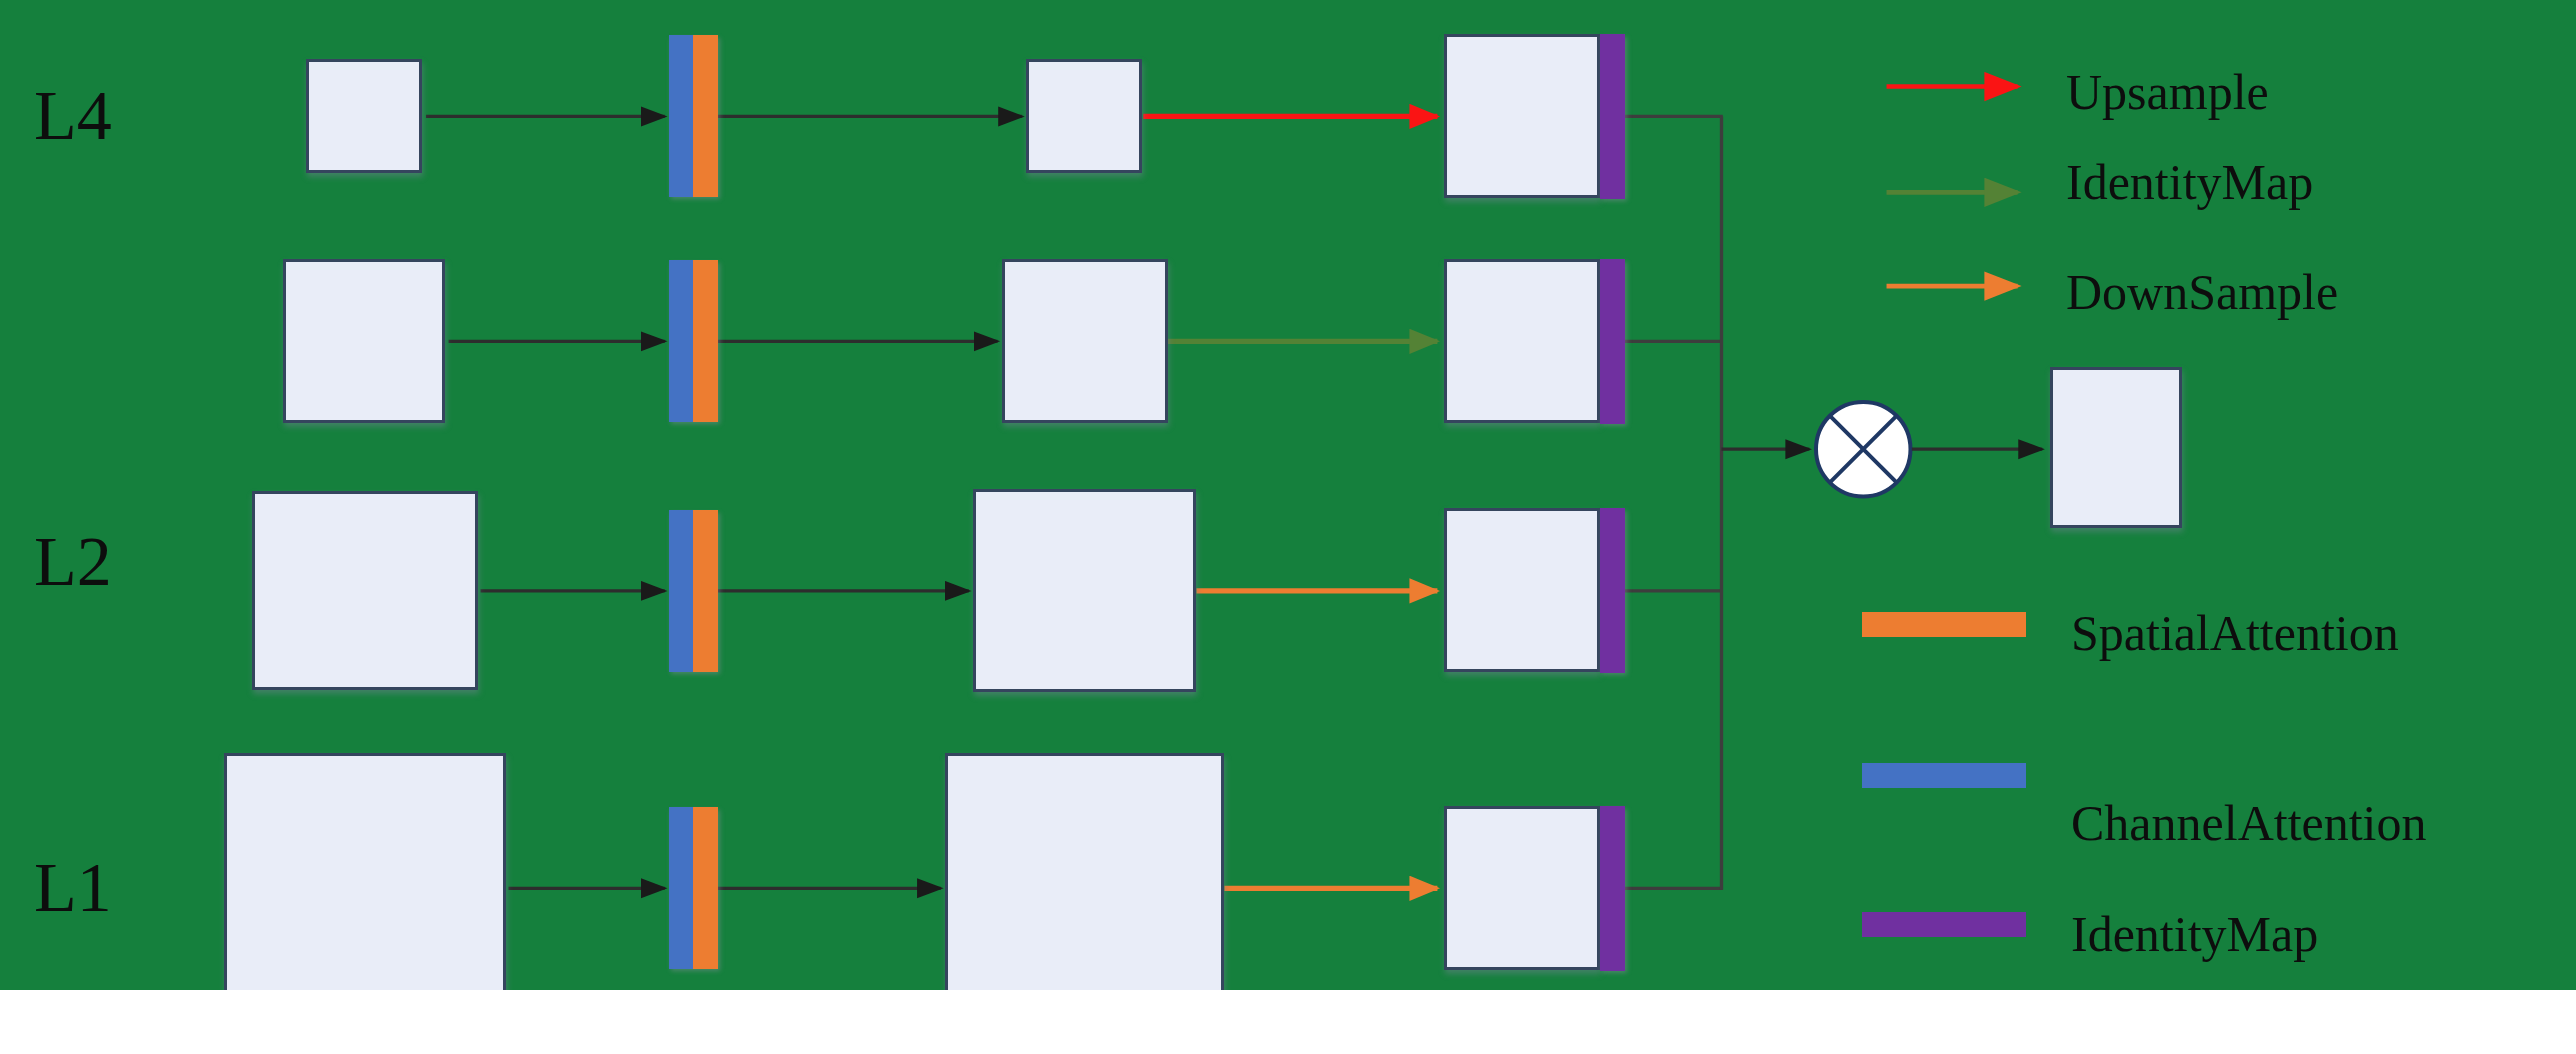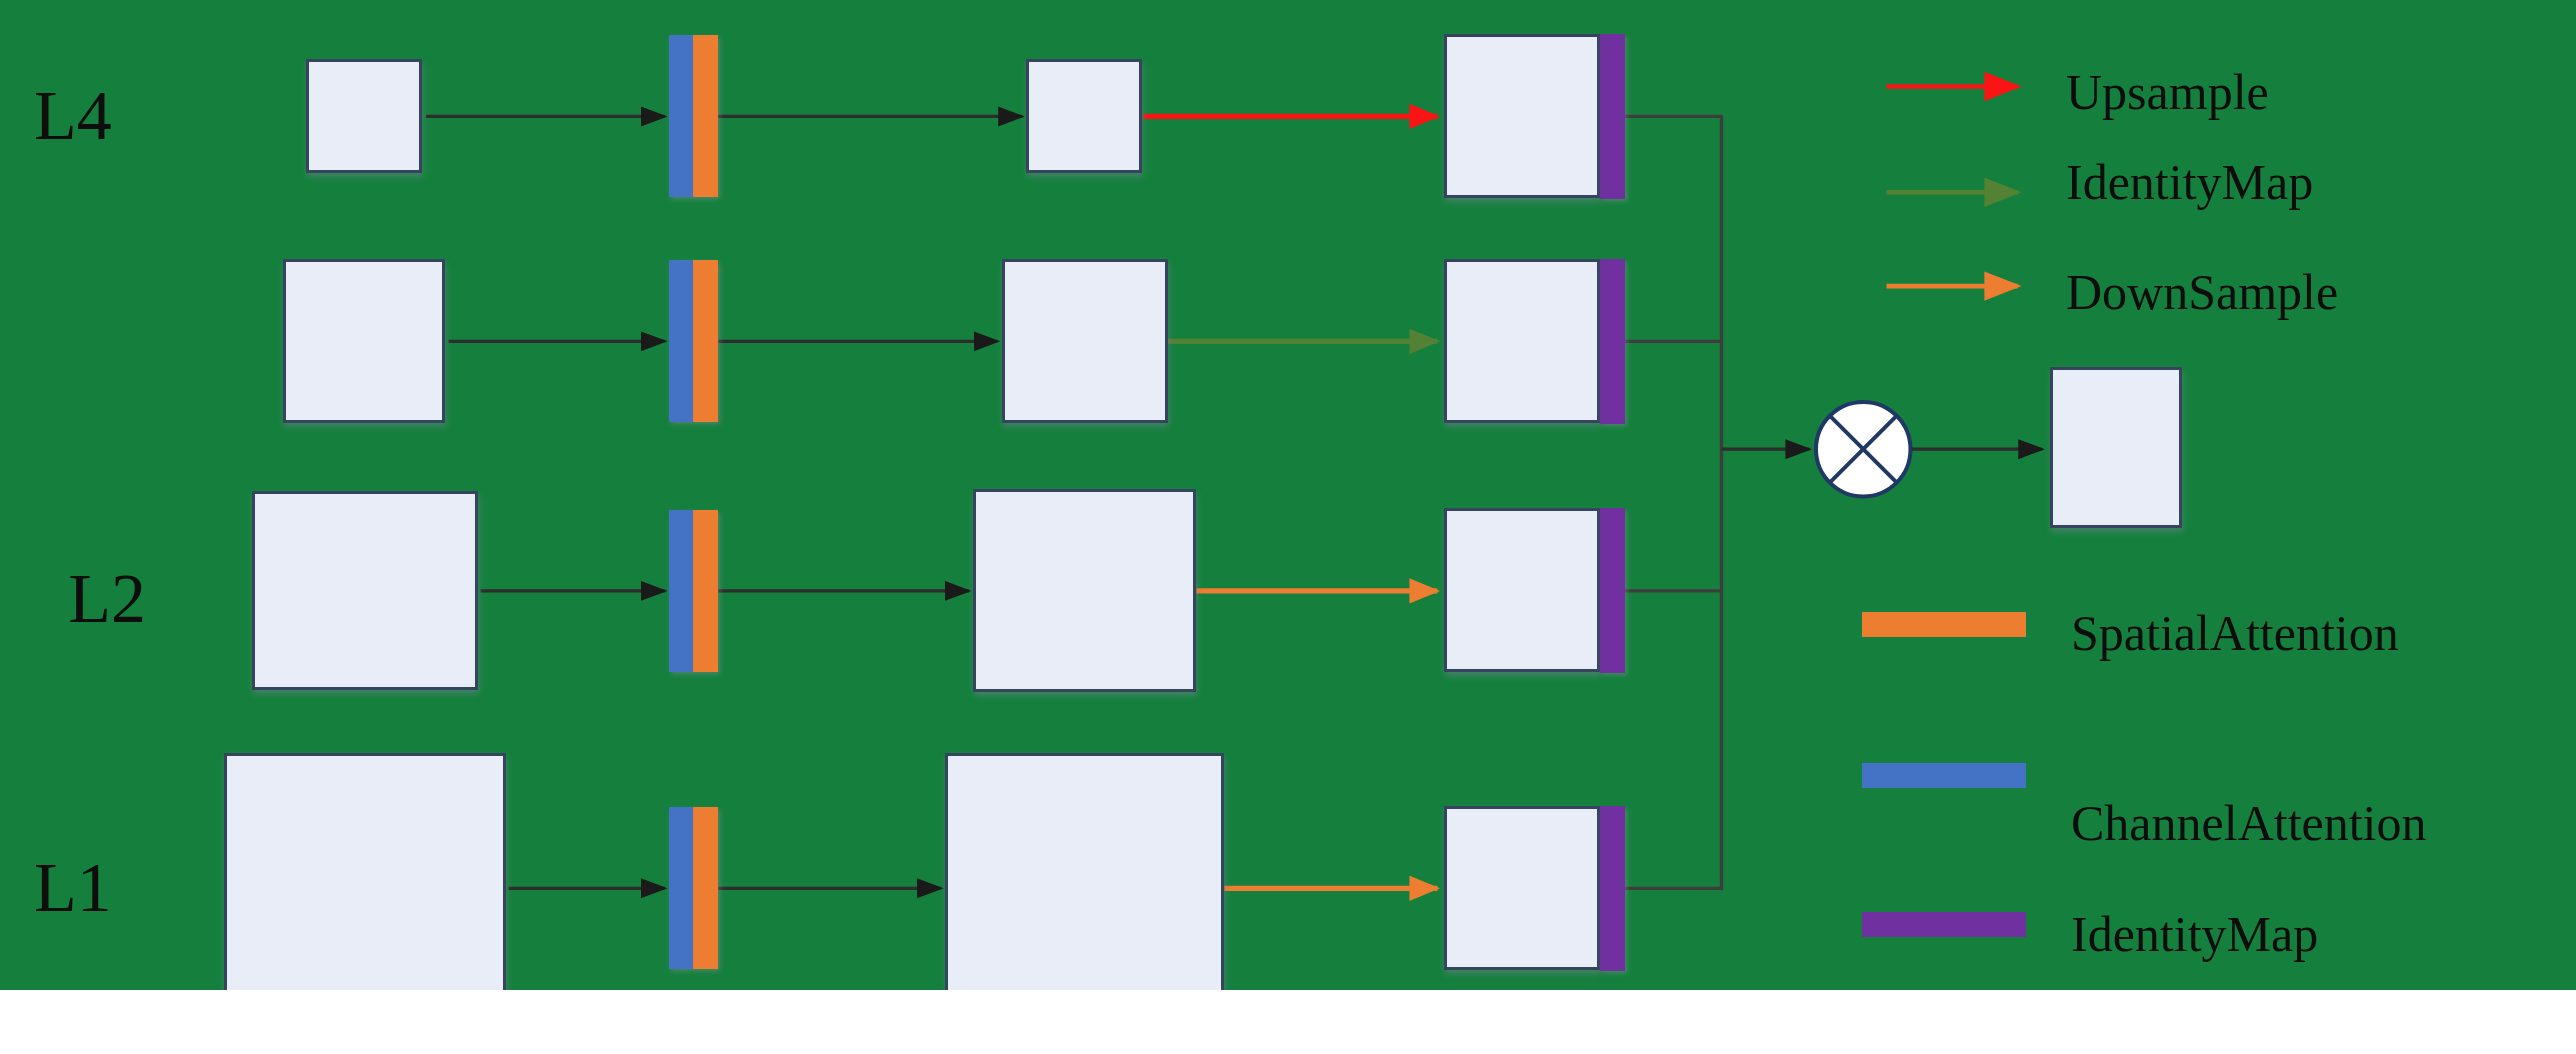--- a/index.html
+++ b/index.html
@@ -141,21 +141,21 @@
 
   <div class="fbox" style="left:283px;top:259px;width:156px;height:158px;"></div>
   <div class="attn" style="left:669px;top:260px;height:162px;">
     <div class="blue"></div>
     <div class="orange"></div>
   </div>
   <div class="fbox" style="left:1002px;top:259px;width:160px;height:158px;"></div>
   <div class="fbox" style="left:1444px;top:259px;width:150px;height:158px;"></div>
   <div class="smoothbar" style="left:1600px;top:259px;height:165px;"></div>
 
-  <div class="rowlabel" style="top:546px;text-align:right;">L2</div>
+  <div class="rowlabel" style="top:509px;">L2</div>
   <div class="fbox" style="left:252px;top:491px;width:220px;height:193px;"></div>
   <div class="attn" style="left:669px;top:510px;height:162px;">
     <div class="blue"></div>
     <div class="orange"></div>
   </div>
   <div class="fbox" style="left:973px;top:489px;width:217px;height:197px;"></div>
   <div class="fbox" style="left:1444px;top:508px;width:150px;height:158px;"></div>
   <div class="smoothbar" style="left:1600px;top:508px;height:165px;"></div>
 
   <div class="rowlabel" style="top:835px;">L1</div>

